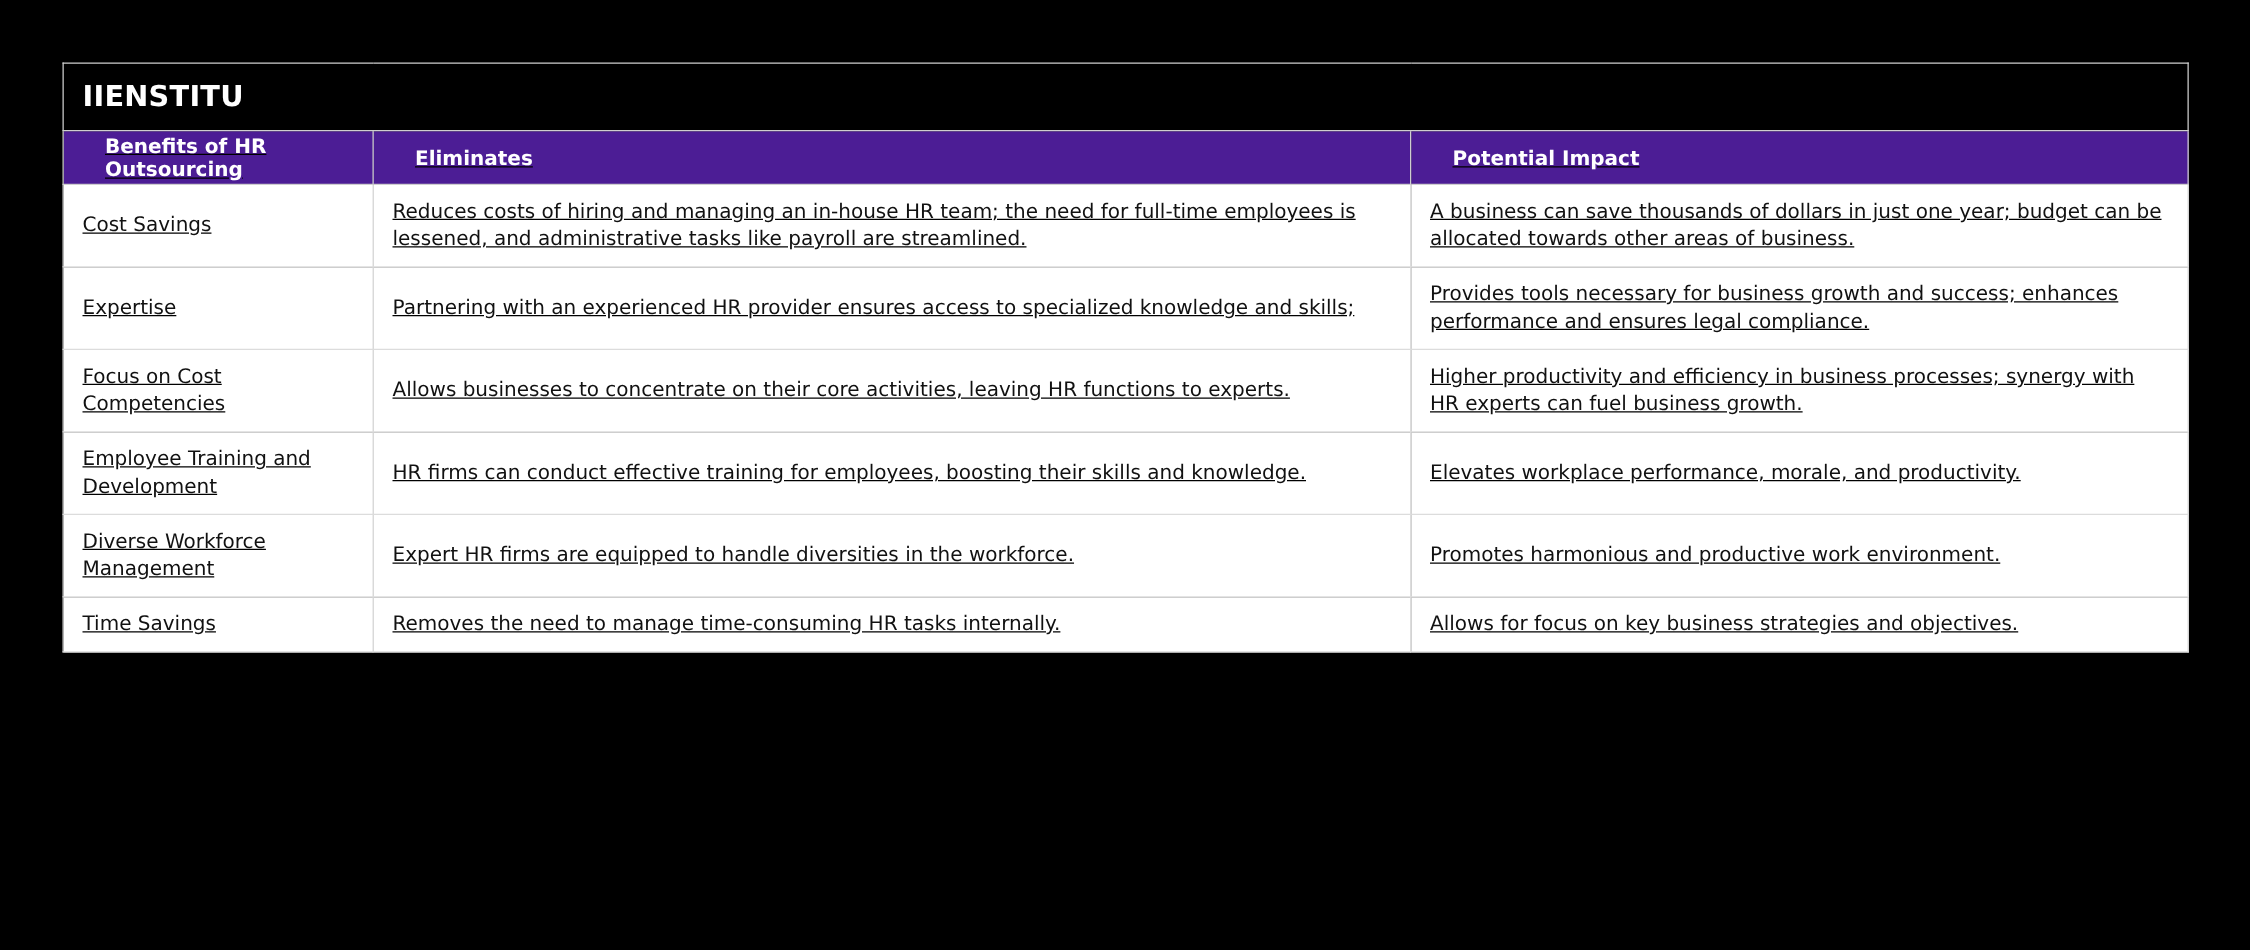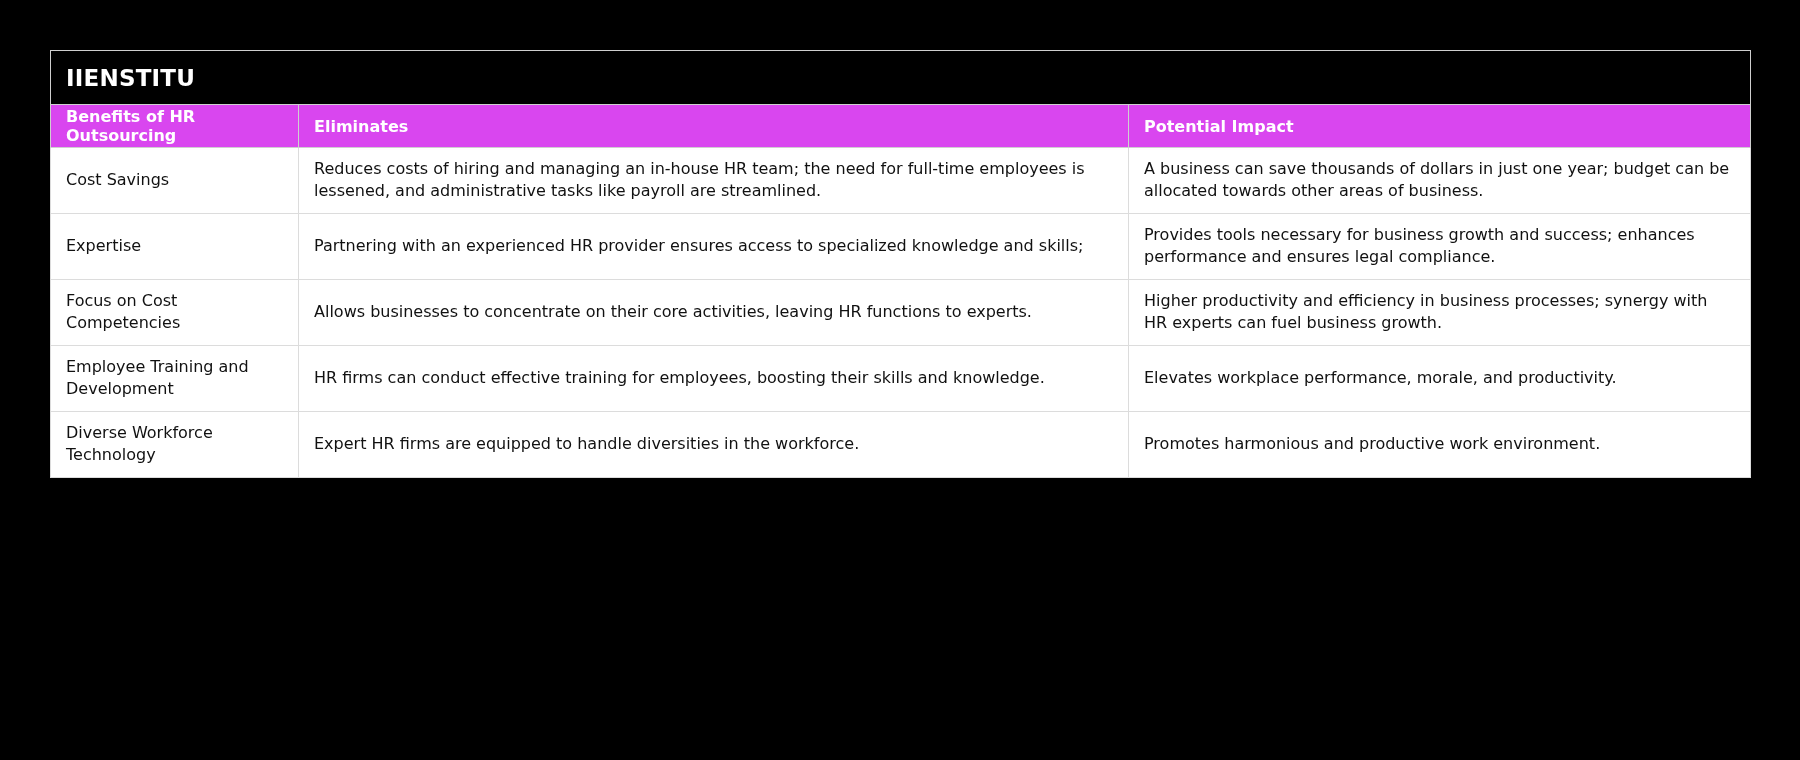--- a/index.html
+++ b/index.html
@@ -14,39 +14,40 @@
       position: absolute;
       left: 50px;
       top: 50px;
       width: 1700px;
     }
     table {
       border-collapse: collapse;
       width: 1700px;
       table-layout: fixed;
       font-family: "DejaVu Sans", "Liberation Sans", sans-serif;
+      text-decoration: underline;
     }
     .title-cell {
       background: #000000;
       color: #ffffff;
       font-weight: bold;
       font-size: 23px;
       height: 53px;
       padding: 0 15px;
       border: 1px solid #cfcfcf;
       text-align: left;
       letter-spacing: 0.2px;
     }
     thead th.col-head {
-      background: #d946ef;
+      background: #4c1d95;
       color: #ffffff;
       font-weight: bold;
       font-size: 16px;
       height: 42px;
-      padding: 0 15px;
+      padding: 0 33px;
       text-align: left;
       border: 1px solid #cfcfcf;
     }
     tbody td {
       background: #ffffff;
       color: #111111;
       font-size: 16px;
       line-height: 22px;
       padding: 9px 15px 10px 15px;
       border: 1px solid #dcdcdc;
@@ -93,19 +94,24 @@
         <td>Focus on Cost Competencies</td>
         <td>Allows businesses to concentrate on their core activities, leaving HR functions to experts.</td>
         <td>Higher productivity and efficiency in business processes; synergy with HR experts can fuel business growth.</td>
       </tr>
       <tr class="two-line">
         <td>Employee Training and Development</td>
         <td>HR firms can conduct effective training for employees, boosting their skills and knowledge.</td>
         <td>Elevates workplace performance, morale, and productivity.</td>
       </tr>
       <tr class="two-line">
-        <td>Diverse Workforce Technology</td>
+        <td>Diverse Workforce Management</td>
         <td>Expert HR firms are equipped to handle diversities in the workforce.</td>
         <td>Promotes harmonious and productive work environment.</td>
+      </tr>
+      <tr class="one-line">
+        <td>Time Savings</td>
+        <td>Removes the need to manage time-consuming HR tasks internally.</td>
+        <td>Allows for focus on key business strategies and objectives.</td>
       </tr>
     </tbody>
   </table>
 </div>
 
 </body></html>

